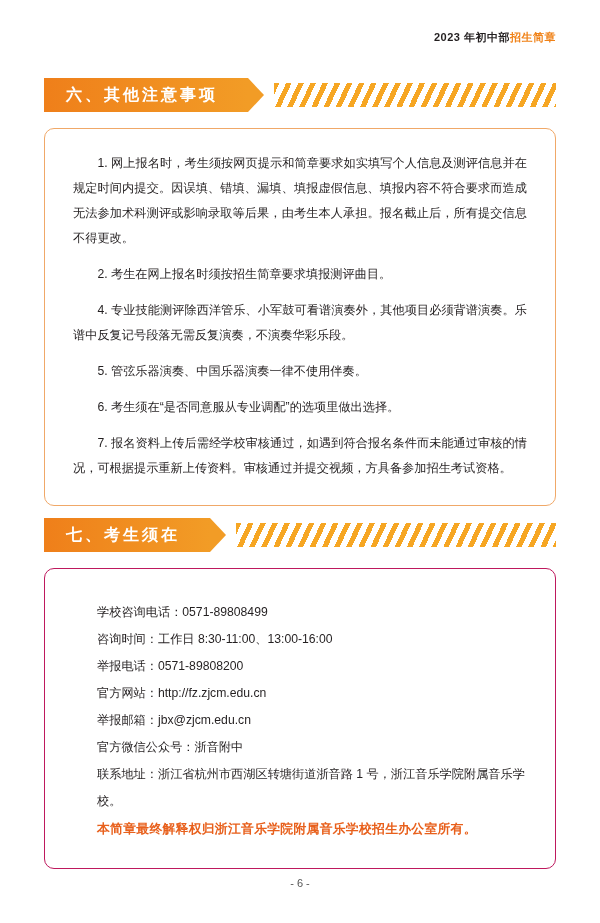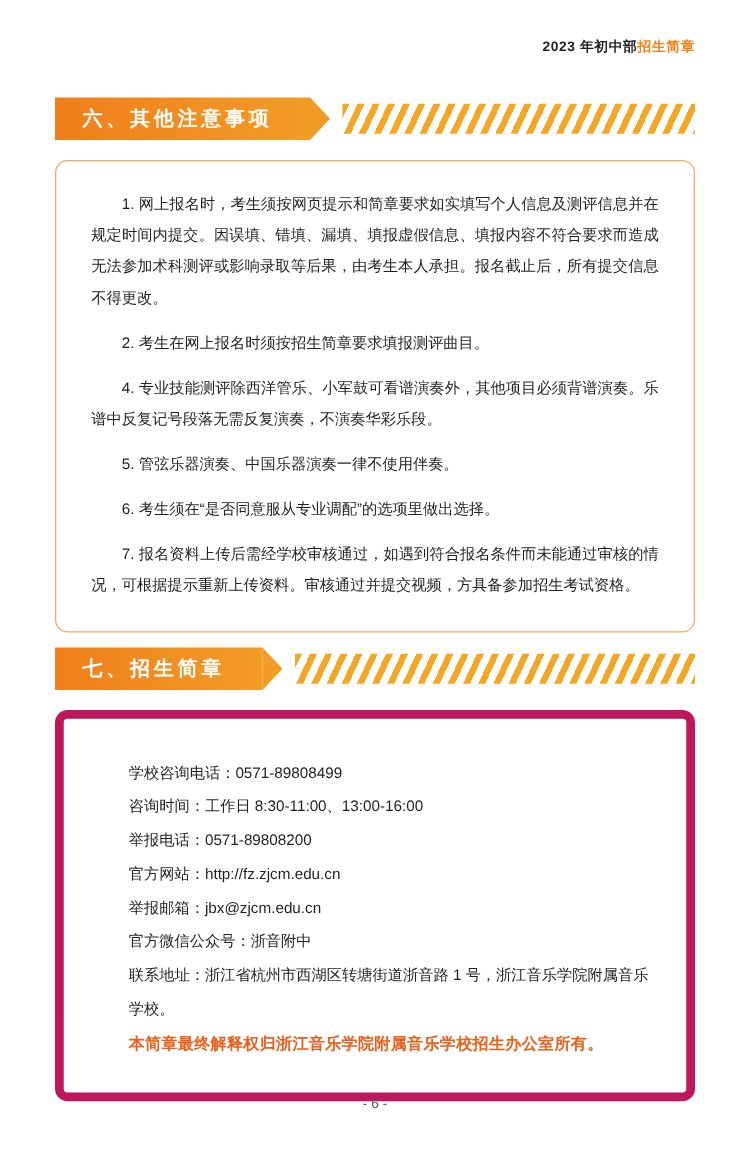--- a/index.html
+++ b/index.html
@@ -94,21 +94,21 @@
     color: #231f20;
     text-align: justify;
     text-indent: 2em;
     margin: 0;
   }
   .para + .para { margin-top: 11px; }
 
   
   .contact-box {
     margin-top: 16px;
-    border: 7px solid #be185d;
+    border: 1px solid #be185d;
     border-radius: 10px;
     box-sizing: border-box;
     padding: 30px 28px 30px 52px;
   }
   .contact-line {
     font-size: 12.2px;
     line-height: 27px;
     color: #231f20;
   }
   .contact-line.wrap {
@@ -150,21 +150,21 @@
     <p class="para">2. 考生在网上报名时须按招生简章要求填报测评曲目。</p>
     <p class="para">4. 专业技能测评除西洋管乐、小军鼓可看谱演奏外，其他项目必须背谱演奏。乐谱中反复记号段落无需反复演奏，不演奏华彩乐段。</p>
     <p class="para">5. 管弦乐器演奏、中国乐器演奏一律不使用伴奏。</p>
     <p class="para">6. 考生须在“是否同意服从专业调配”的选项里做出选择。</p>
     <p class="para">7. 报名资料上传后需经学校审核通过，如遇到符合报名条件而未能通过审核的情况，可根据提示重新上传资料。审核通过并提交视频，方具备参加招生考试资格。</p>
   </div>
 </div>
 
 <div class="section" id="section-seven" style="top:518px;">
   <div class="title-row">
-    <div class="title-tag">七、招生简章</div>
+    <div class="title-tag">七、考生须在</div>
     <div class="stripes"></div>
   </div>
   <div class="contact-box">
     <div class="contact-line">学校咨询电话：0571-89808499</div>
     <div class="contact-line">咨询时间：工作日 8:30-11:00、13:00-16:00</div>
     <div class="contact-line">举报电话：0571-89808200</div>
     <div class="contact-line">官方网站：http://fz.zjcm.edu.cn</div>
     <div class="contact-line">举报邮箱：jbx@zjcm.edu.cn</div>
     <div class="contact-line">官方微信公众号：浙音附中</div>
     <div class="contact-line wrap">联系地址：浙江省杭州市西湖区转塘街道浙音路 1 号，浙江音乐学院附属音乐学校。</div>

